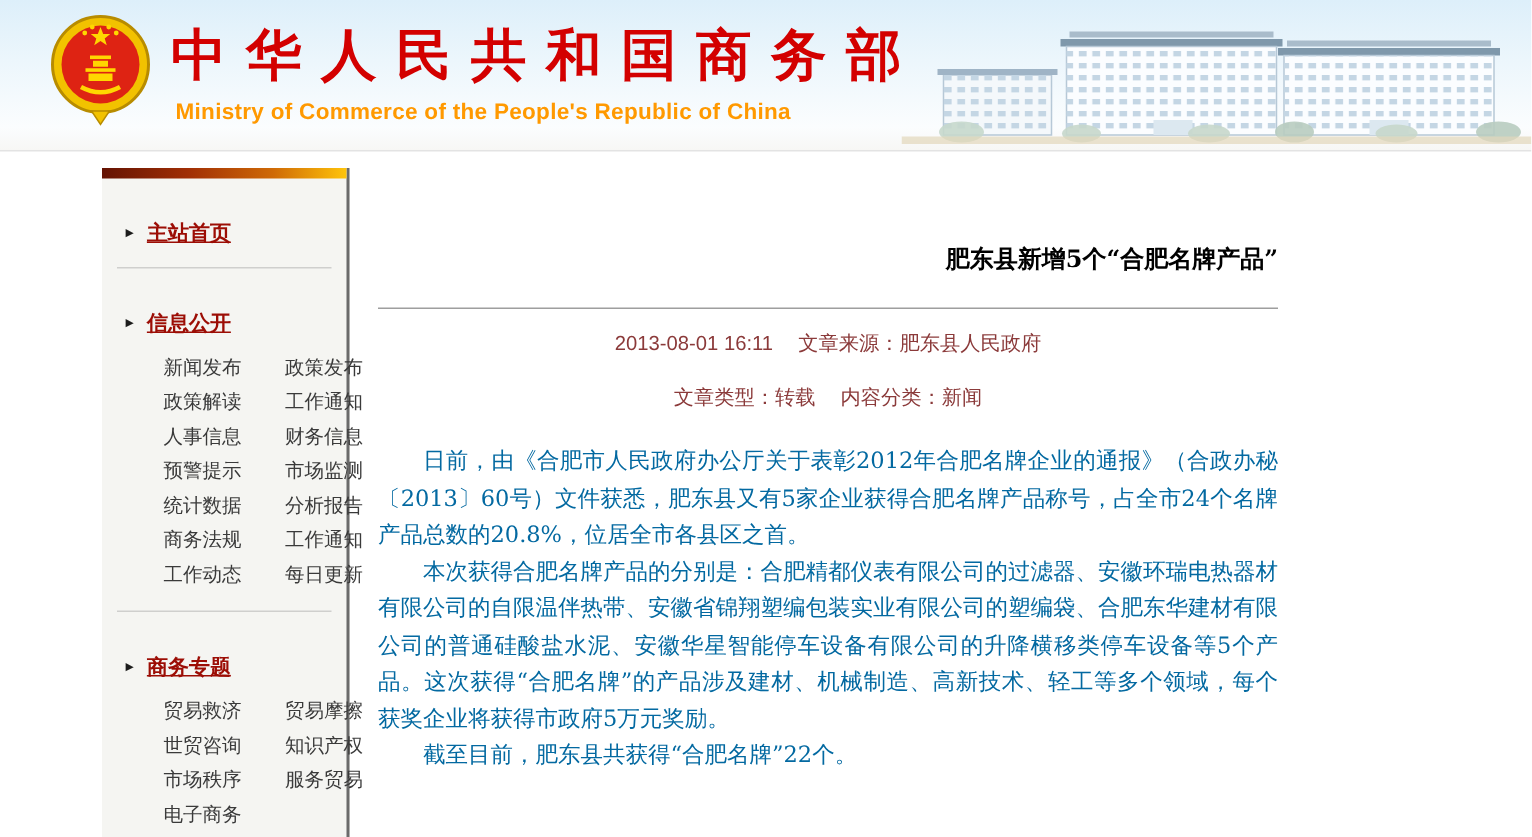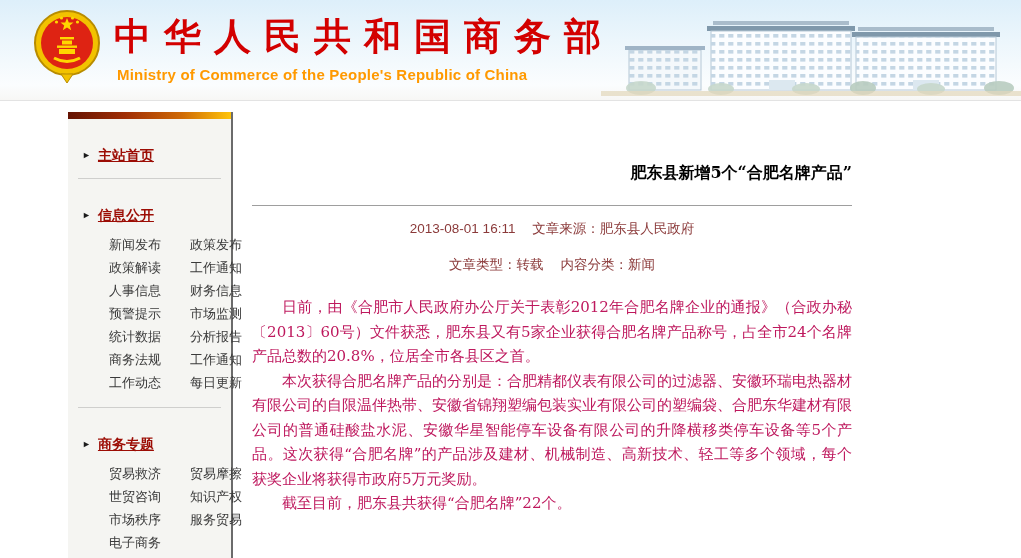--- a/index.html
+++ b/index.html
@@ -36,21 +36,21 @@
     color:#787878; line-height:25px; padding-left:10px; }
   .crumb a { color:#787878; text-decoration:none; cursor:pointer; }
   .crumb .sep { margin:0 5px; }
   .article-title { margin:33px 0 0 0; text-align:right; font-size:16px; font-weight:bold;
     color:#000; font-family:"DejaVu Serif","Liberation Serif",serif; }
   .title-divider { margin:21px 0 0 0; border:none; border-top:1px solid #9e9e9e; height:0; }
   .meta { text-align:center; color:#8b3a3a; font-size:13.5px; }
   .meta-1 { margin-top:14px; }
   .meta-2 { margin-top:18px; }
   .meta span + span { margin-left:13px; }
-  .body-text { margin-top:21px; font-size:15px; line-height:24.5px; color:#be185d;
+  .body-text { margin-top:21px; font-size:15px; line-height:24.5px; color:#0369a1;
     text-align:justify; font-family:"DejaVu Serif","Liberation Serif",serif; }
   .body-text p { margin:0; text-indent:2em; }
 </style>
 </head>
 <body>
 
 <div class="page">
 
   <header class="site-header">
     <svg class="emblem" width="70" height="94" viewBox="0 0 70 94" aria-hidden="true">

